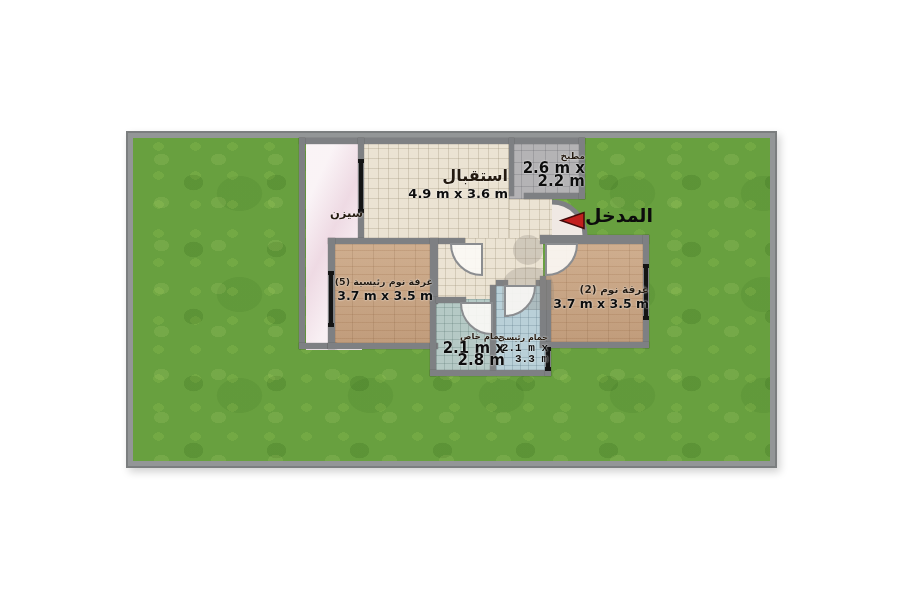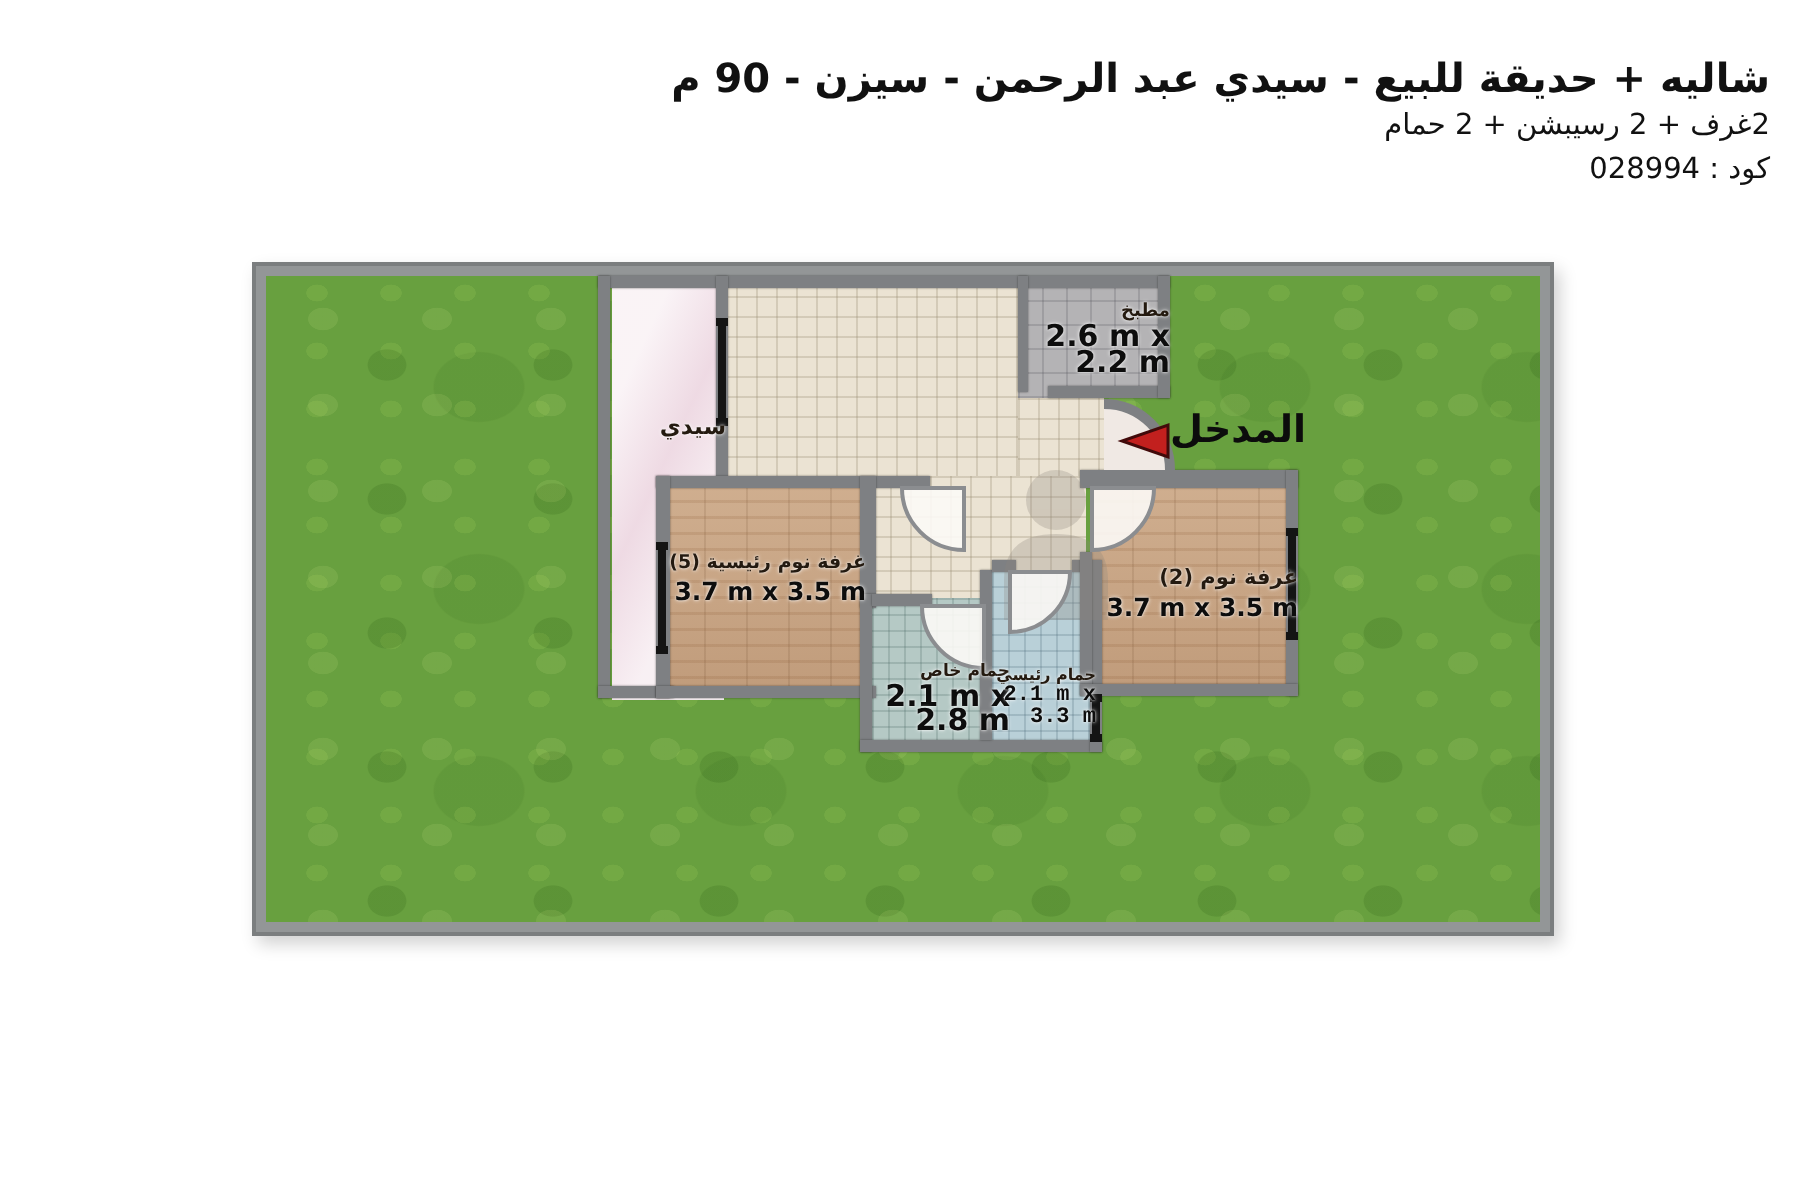--- a/index.html
+++ b/index.html
@@ -63,25 +63,20 @@
   .l-bathp .dims{font-size:15px;line-height:12px;}
   .l-bathm{font-size:8px;font-weight:bold;line-height:10px;}
   .l-bathm .dims{font-size:11px;line-height:11px;font-family:Liberation Mono, monospace;}
   .l-entry{font-size:19px;font-weight:bold;color:#0c0c0c;direction:rtl;text-align:left;text-shadow:none;}
 </style>
 </head>
 <body>
 
 <div class="page">
 
-  <div class="hdr">
-    <div class="t1">شاليه + حديقة للبيع - سيدي عبد الرحمن - سيزن - 90 م</div>
-    <div class="t2">2غرف + 2 رسيبشن + 2 حمام</div>
-    <div class="t3">كود : 028994</div>
-  </div>
 
   <div id="plan">
 
     <div class="floor f-terrace" style="left:173px;top:0;width:56px;height:212px;"></div>
     <div class="floor f-tile" style="left:225px;top:0;width:151px;height:105px;"></div>
     <div class="floor f-tile" style="left:376px;top:61px;width:43px;height:44px;"></div>
     <div class="floor f-tile" style="left:302px;top:100px;width:108px;height:47px;"></div>
     <div class="floor f-tile" style="left:302px;top:147px;width:55px;height:18px;"></div>
     <div class="floor f-kitchen" style="left:376px;top:0;width:76px;height:61px;"></div>
     <div class="floor f-wood" style="left:198px;top:104px;width:101px;height:102px;"></div>
@@ -126,26 +121,30 @@
       <path d="M419,64 A33,33 0 0 1 452,97" fill="none" stroke="#7e8083" stroke-width="5"></path>
       <g fill="rgba(252,250,246,0.9)" stroke="#8b8d90" stroke-width="2">
         <path d="M349,106 L349,137 A31,31 0 0 1 318,106 Z"></path>
         <path d="M413,106 L444,106 A31,31 0 0 1 413,137 Z"></path>
         <path d="M372,148 L402,148 A30,30 0 0 1 372,178 Z"></path>
         <path d="M359,165 L359,196 A31,31 0 0 1 328,165 Z"></path>
       </g>
       <polygon points="451,74.5 451,90.5 428,82.5" fill="#c2201e" stroke="#420a0a" stroke-width="1.5"></polygon>
     </svg>
 
+    <div class="lbl l-reception" style="left:240px;top:28px;width:135px;">
+      <span>استقبال</span>
+      <span class="dims" dir="ltr">4.9 m x 3.6 m</span>
+    </div>
     <div class="lbl l-kitchen" style="left:376px;top:13px;width:76px;">
       <span>مطبخ</span>
       <span class="dims" dir="ltr">2.6 m x 2.2 m</span>
     </div>
     <div class="lbl l-terrace" style="left:170px;top:68px;width:60px;">
-      <span>سيدي</span>
+      <span>سيزن</span>
     </div>
     <div class="lbl l-bed" style="left:198px;top:137px;width:102px;">
       <span>غرفة نوم رئيسية (5)</span>
       <span class="dims" dir="ltr">3.7 m x 3.5 m</span>
     </div>
     <div class="lbl l-bed l-bed2" style="left:412px;top:145px;width:104px;">
       <span>غرفة نوم (2)</span>
       <span class="dims" dir="ltr">3.7 m x 3.5 m</span>
     </div>
     <div class="lbl l-bathp" style="left:298px;top:193px;width:74px;">

